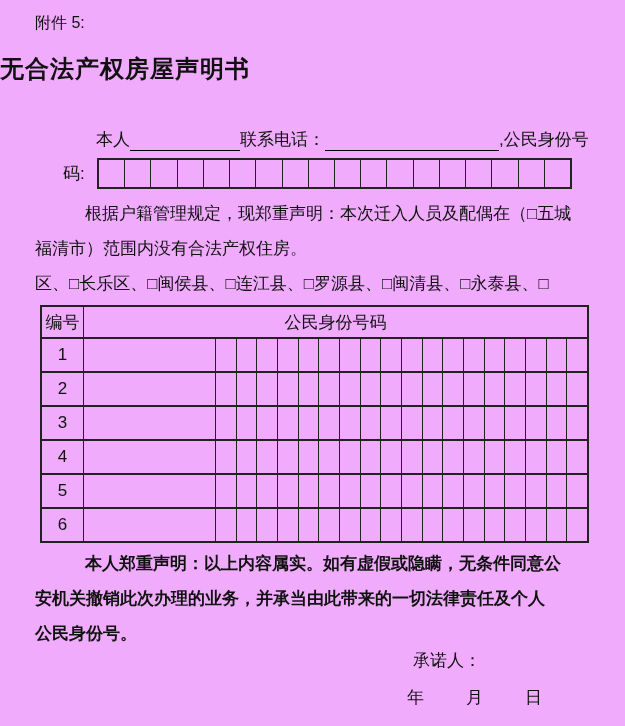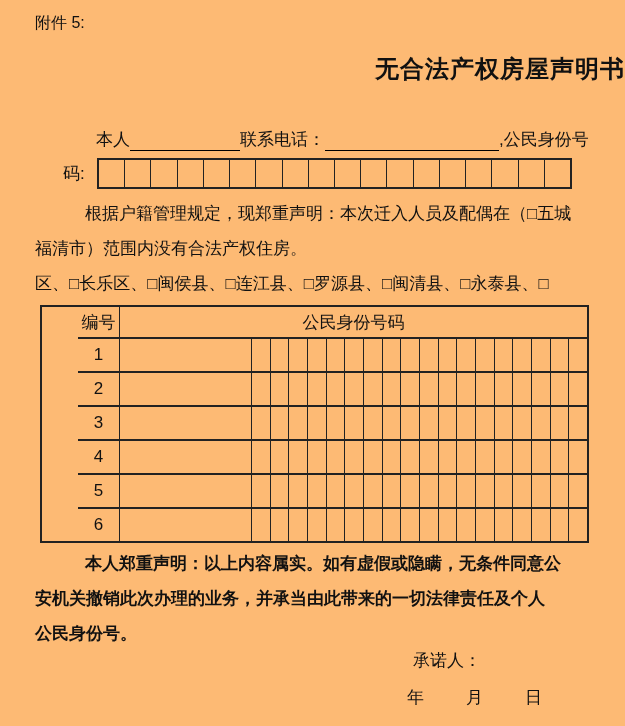--- a/index.html
+++ b/index.html
@@ -1,23 +1,23 @@
 <!DOCTYPE html>
 <html><head>
 <meta charset="utf-8">
 <style>
   html,body { margin:0; padding:0; background:#ffffff; }
   .page {
-    position:relative; width:625px; height:726px; background:#fdba74;
+    position:relative; width:625px; height:726px; background:#f0abfc;
     font-family:"Liberation Sans", sans-serif; color:#111; overflow:hidden;
   }
   .abs { position:absolute; box-sizing:border-box; }
 
   .attachment { left:35px; top:13px; font-size:16px; }
-  .title { left:0; width:625px; top:53px; text-align:right;
+  .title { left:0; width:625px; top:53px; text-align:left;
            font-size:24px; font-weight:bold; letter-spacing:1px; }
 
   .intro-line { left:85px; top:128px; font-size:17px; white-space:nowrap;margin-left:11px; }
   .blank { display:inline-block; border-bottom:1px solid #000; height:18px;
            vertical-align:bottom; }
   .blank-name  { width:110px; }
   .blank-phone { width:174px; }
 
   .id-wrap-label { left:63px; top:162px; font-size:17px; }
   .id-box-row { left:97px; top:158px; width:475px; height:31px;
@@ -25,21 +25,21 @@
   .idbox { flex:1; }
   .idbox + .idbox { border-left:1px solid #222; }
 
   .para { left:35px; width:556px; font-size:17px; line-height:35px;
           white-space:nowrap; }
   .declaration { top:196px; }
   .statement   { top:546px; font-weight:bold; }
   .para .indent { padding-left:50px; }
 
   .form-table { left:40px; top:305px; width:549px; height:238px;
-                border:2px solid #222; display:flex; flex-direction:column;padding-left:36px; }
+                border:2px solid #222; display:flex; flex-direction:column; }
   .trow { display:flex; align-items:stretch; }
   .trow.header { height:30px; }
   .tbody { display:flex; flex-direction:column; flex:1; }
   .tbody .trow { flex:1; border-top:2px solid #222; }
   .cell { display:flex; align-items:center; justify-content:center; }
   .col-no   { width:41px;  border-right:1px solid #222; font-size:17px; }
   .col-name { width:131px; border-right:1px solid #222; font-size:14px; }
   .col-id   { flex:1; display:flex; }
   .col-id-header { flex:1; font-size:17px; }
   .idcell { flex:1; }

